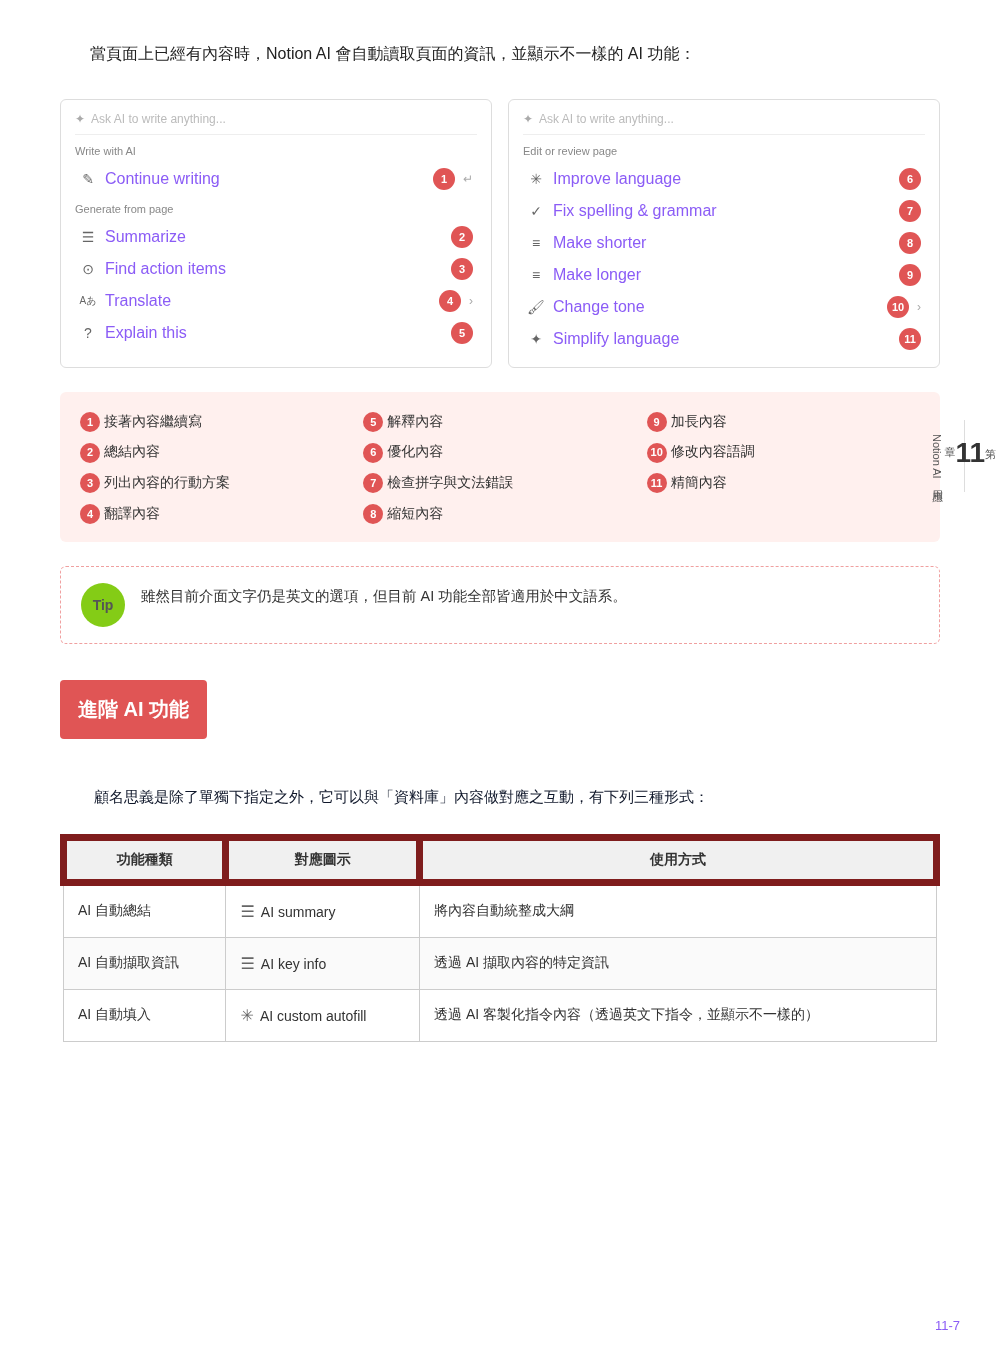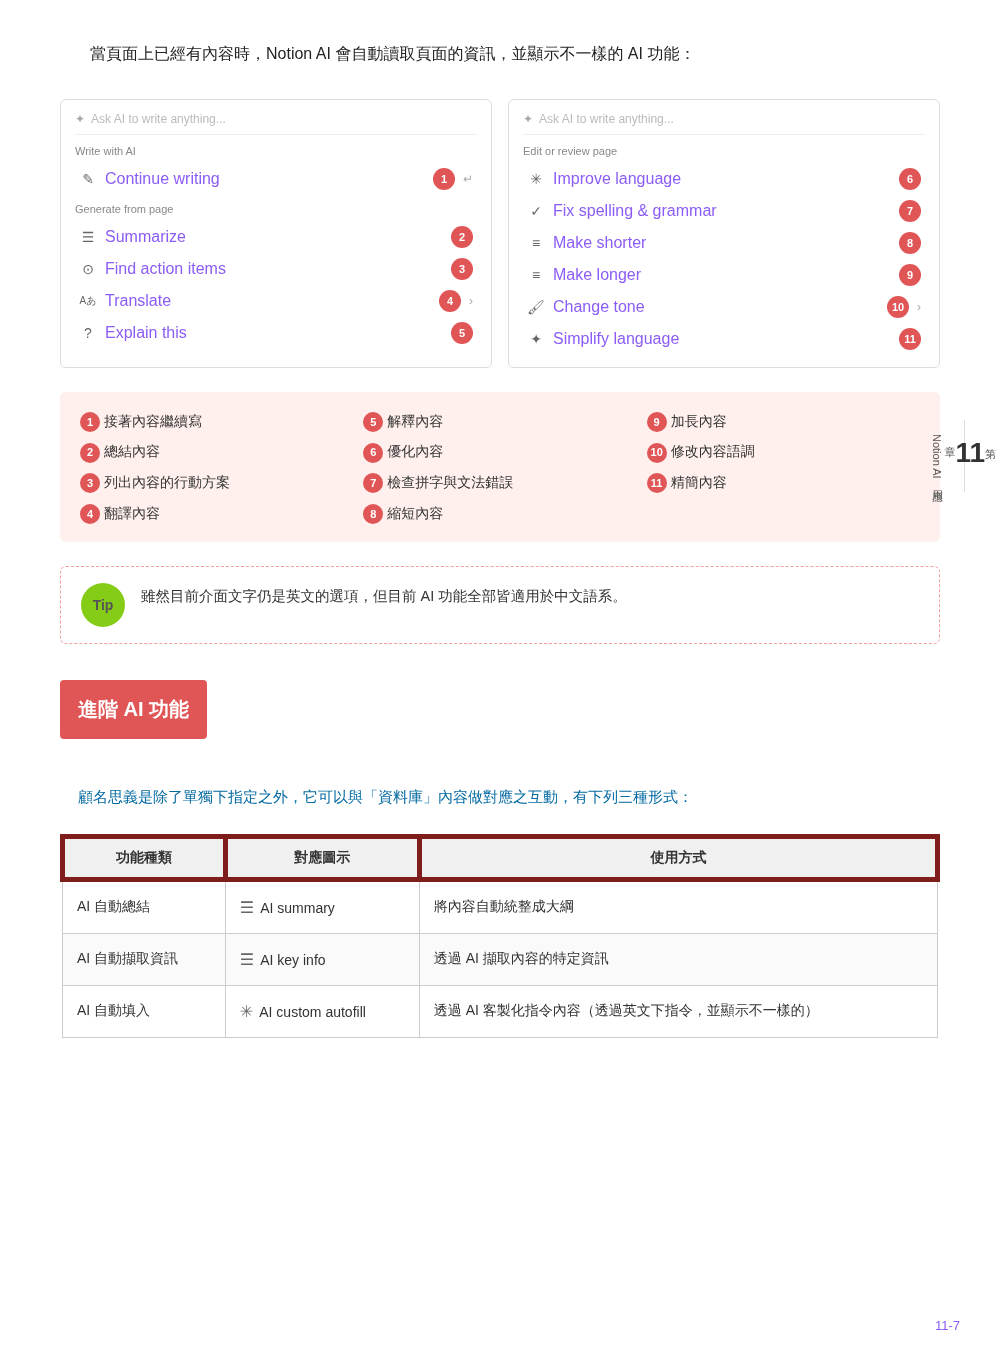--- a/index.html
+++ b/index.html
@@ -223,36 +223,36 @@
       font-weight: bold;
       padding: 16px 18px;
       border-radius: 4px;
       margin-bottom: 24px;
       display: inline-block;
     }
 
     .section-body-text {
       font-size: 15px;
       line-height: 1.8;
-      color: #0369a1;
+      color: #0f172a;
       margin-bottom: 24px;
-      margin-left: 18px;
+      margin-left: 34px;
     }
 
     
     .data-table {
       width: 100%;
       border-collapse: collapse;
       font-size: 14px;
       margin-bottom: 40px;
     }
 
     .data-table th {
       background: #f0f0f0;
-      border: 5px solid #7f1d1d;
+      border: 7px solid #7f1d1d;
       padding: 10px 14px;
       font-weight: bold;
       color: #333;
     }
 
     .data-table td {
       border: 1px solid #ccc;
       padding: 16px 14px;
       color: #333;
       vertical-align: top;

